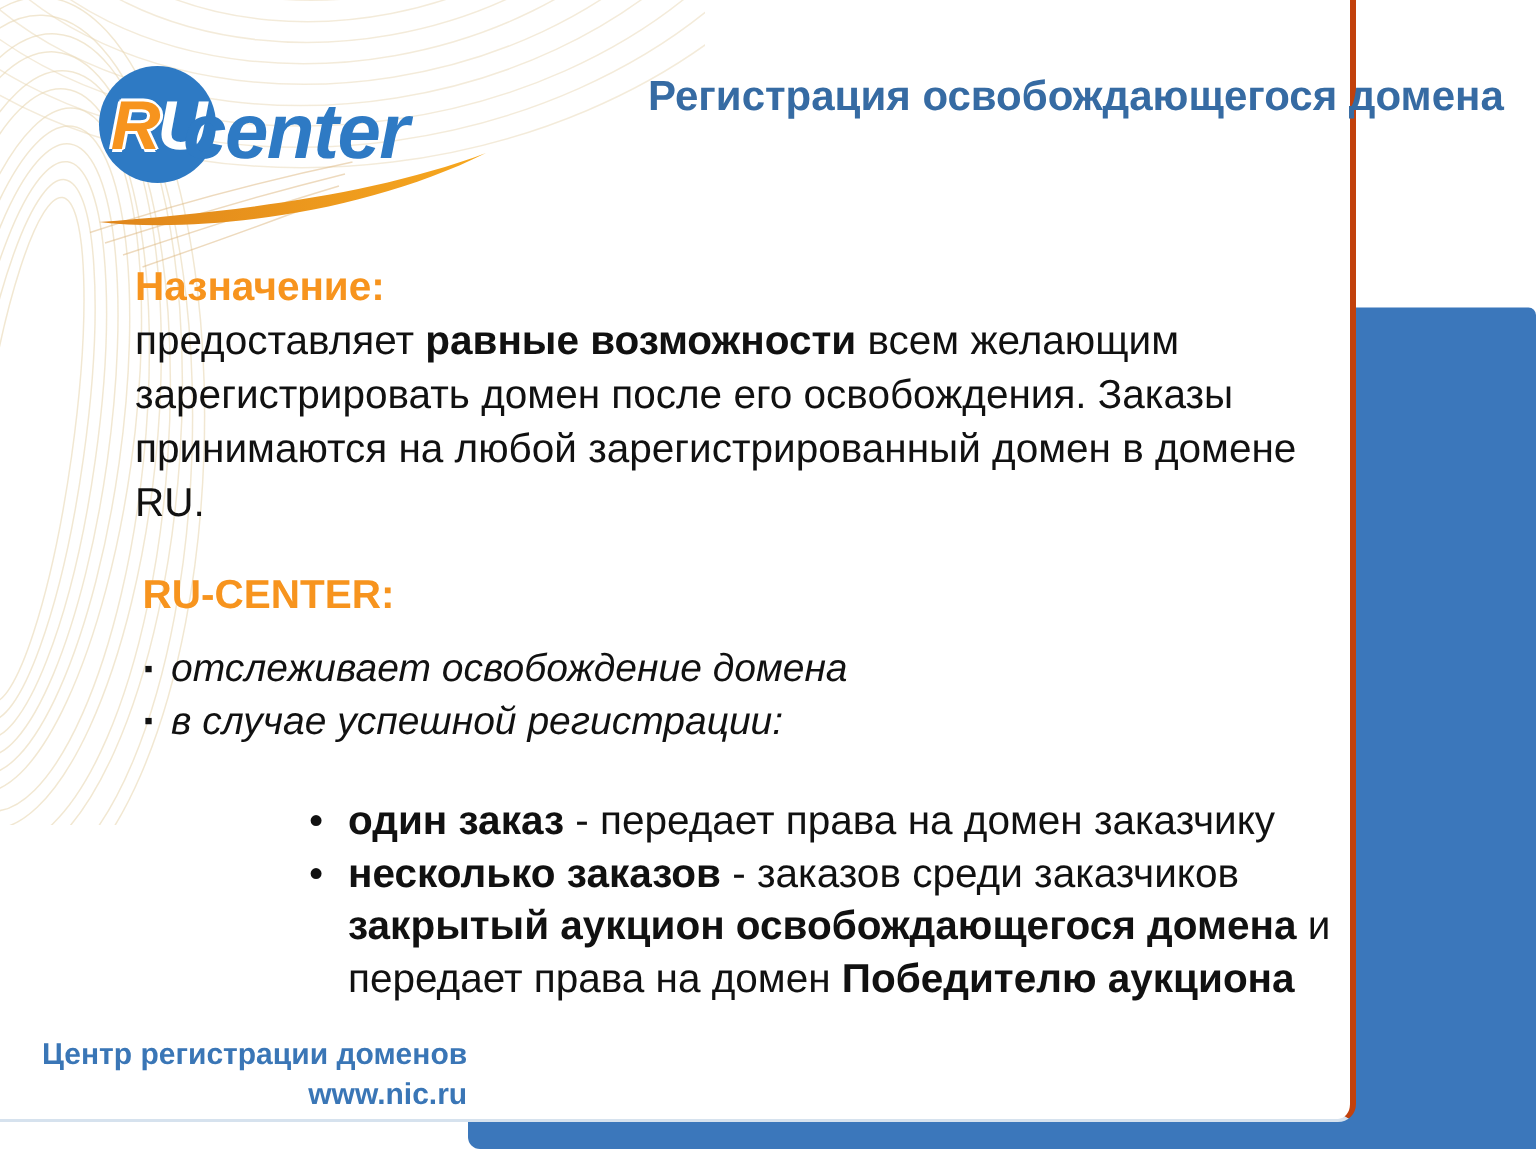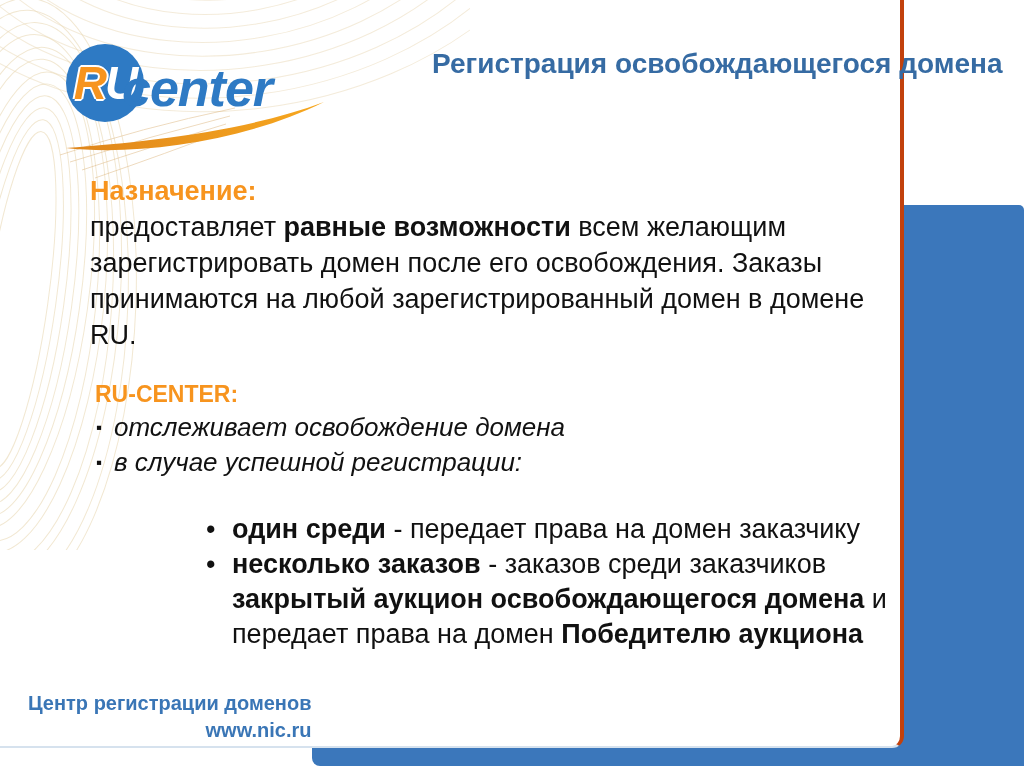--- a/index.html
+++ b/index.html
@@ -25,21 +25,21 @@
   .logo-u{color:#fff;}
   .logo-center{position:absolute;left:64px;top:22px;font-size:52px;font-weight:bold;
     font-style:italic;color:var(--logo_blue,#2e7ac4);letter-spacing:-1px;}
 
   .title{position:absolute;left:432px;top:48px;margin:0;font-size:28px;font-weight:bold;
     color:var(--title_blue,#366ba3);white-space:nowrap;}
 
   .content{position:absolute;left:90px;top:176px;width:800px;color:#111;}
   .h-orange{margin:0;font-size:27px;font-weight:bold;color:var(--accent_orange,#f7941e);}
   .purpose{margin:2px 0 0 0;font-size:27px;line-height:36px;width:780px;}
-  .rucenter{margin:28px 0 2px 5px;font-size:23px;font-weight:bold;color:var(--accent_orange,#f7941e);}
+  .rucenter{margin:28px 0 16px 5px;font-size:27px;font-weight:bold;color:var(--accent_orange,#f7941e);}
   ul.bullets{list-style:none;margin:0;padding:0 0 0 6px;font-size:26px;line-height:35px;font-style:italic;}
   ul.bullets .blt{font-size:17px;margin-right:12px;vertical-align:3px;}
   ul.subs{list-style:none;margin:32px 0 0 116px;padding:0;width:700px;font-size:27px;line-height:35px;}
   ul.subs li{position:relative;padding-left:26px;}
   ul.subs .blt{position:absolute;left:0;top:0;}
   .b{font-weight:bold;}
 
   .footer{position:absolute;left:28px;top:690px;font-size:20px;line-height:27px;
     font-weight:bold;color:var(--footer_blue,#3a76b6);text-align:right;}
 </style>
@@ -111,21 +111,21 @@
       <p class="purpose"><span>предоставляет </span><span class="b">равные возможности</span><span> всем желающим зарегистрировать домен после его освобождения. Заказы принимаются на любой зарегистрированный домен в домене RU.</span></p>
 
       <h2 class="rucenter">RU-CENTER:</h2>
 
       <ul class="bullets">
         <li><span class="blt">▪</span><span>отслеживает освобождение домена</span></li>
         <li><span class="blt">▪</span><span>в случае успешной регистрации:</span></li>
       </ul>
 
       <ul class="subs">
-        <li><span class="blt">•</span><span class="b">один среди</span><span> - передает права на домен заказчику</span></li>
+        <li><span class="blt">•</span><span class="b">один заказ</span><span> - передает права на домен заказчику</span></li>
         <li><span class="blt">•</span><span class="b">несколько заказов</span><span> - заказов среди заказчиков </span><span class="b">закрытый аукцион освобождающегося домена</span><span> и передает права на домен </span><span class="b">Победителю аукциона</span></li>
       </ul>
     </div>
 
     <div class="footer">
       <div>Центр регистрации доменов</div>
       <div>www.nic.ru</div>
     </div>
 
   </div>

